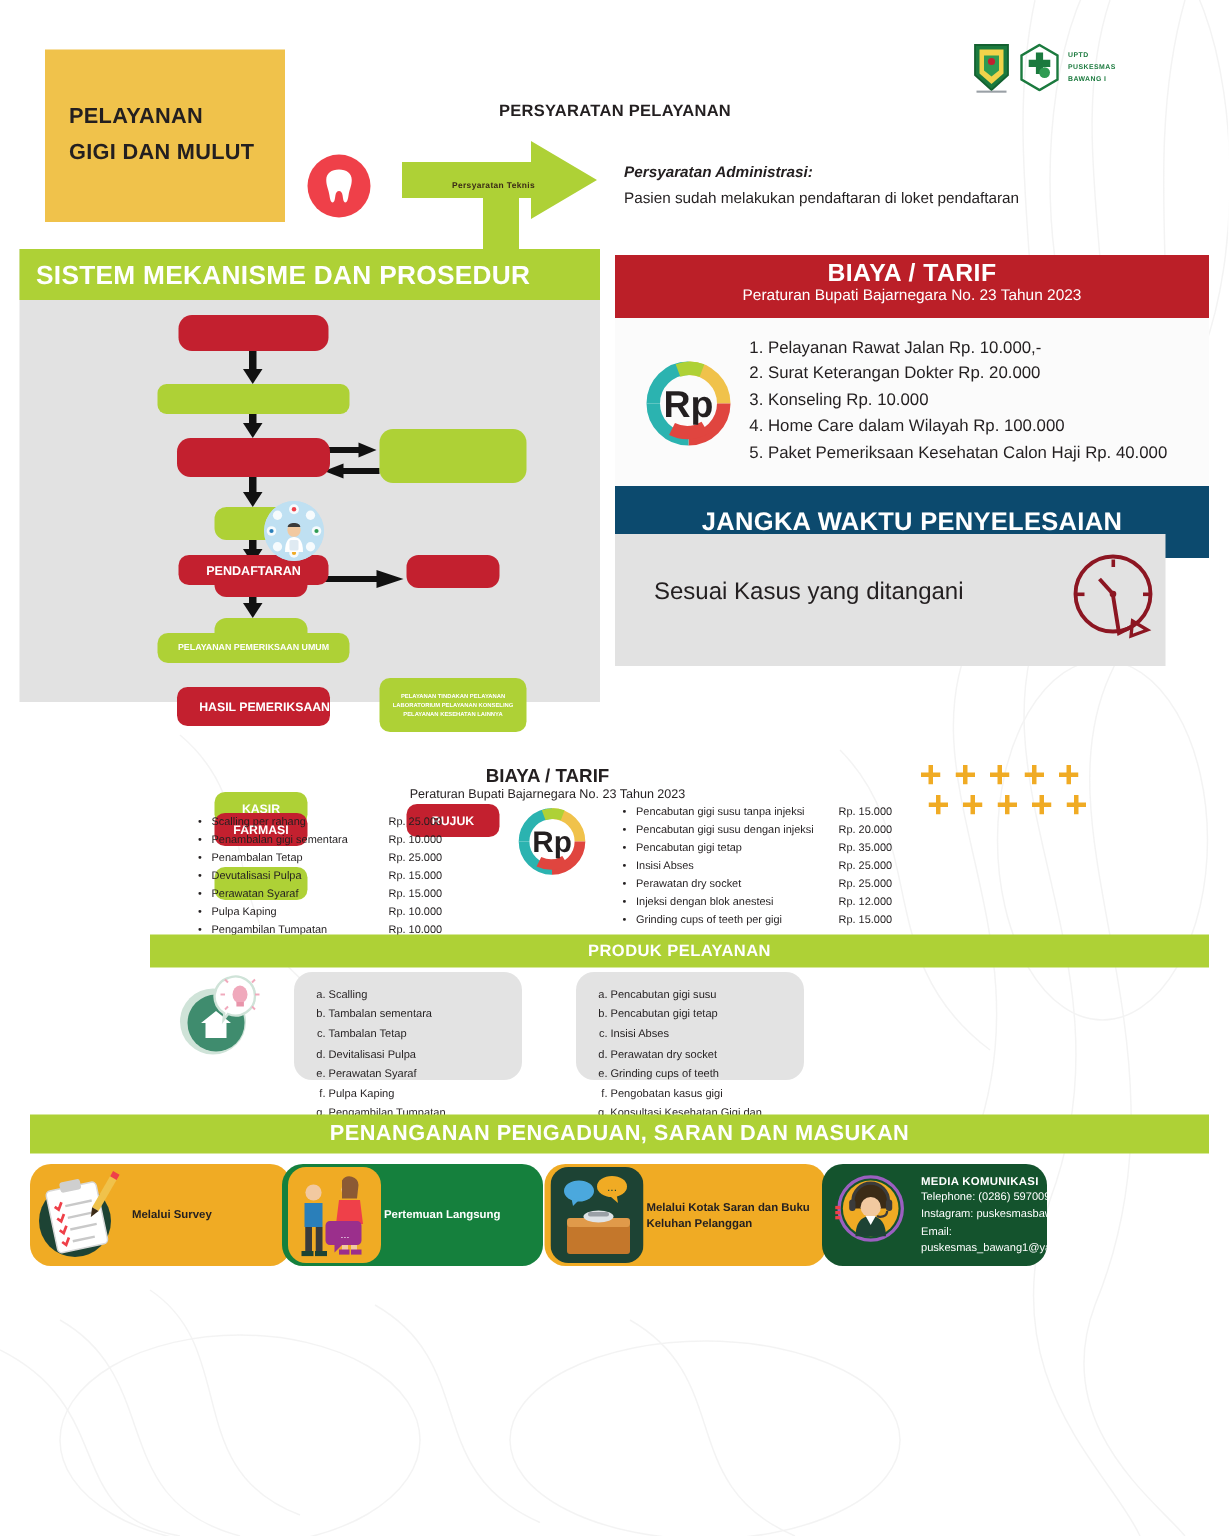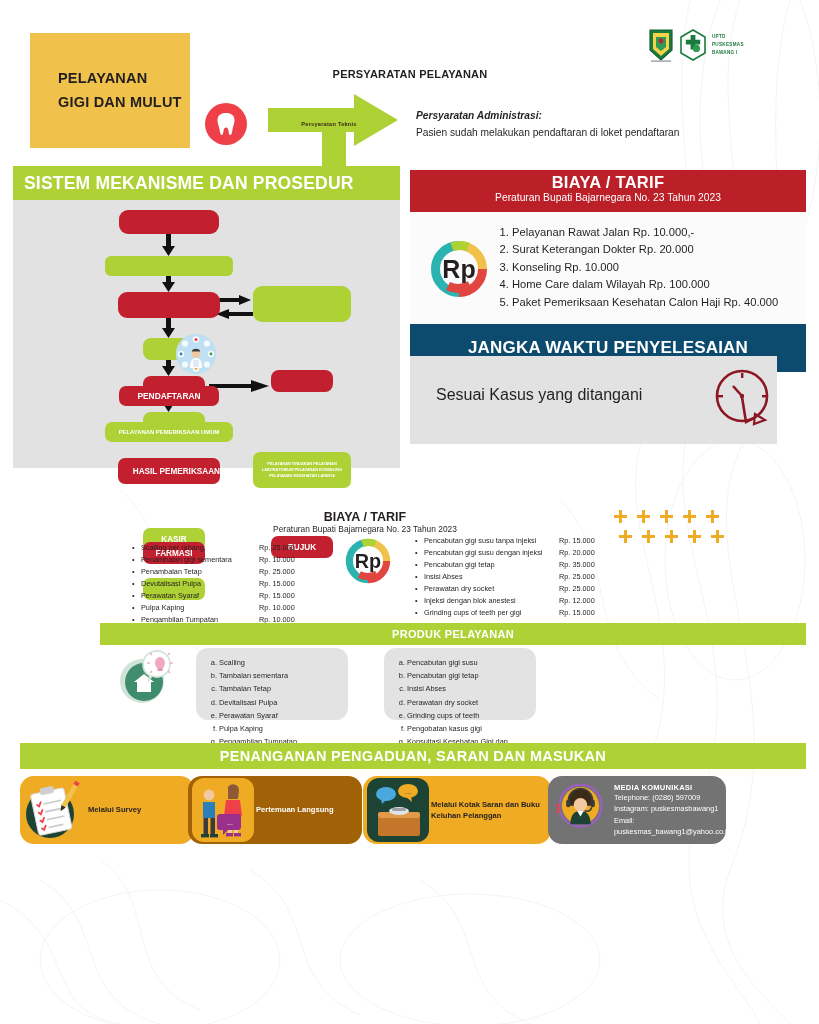--- a/index.html
+++ b/index.html
@@ -15,21 +15,21 @@
 
   
   .bg-texture { position:absolute; inset:0; pointer-events:none; opacity:.5; }
 
   
   .top-sec { position: absolute; left:0; top:0; width:819px; height:166px; }
   .title-card {
     position:absolute; left:30px; top:33px; width:160px; height:115px;
     background:#f0c24b;
     display:flex; flex-direction:column; justify-content:center;
-    padding-left:28px;
+    padding-left:16px;
   }
   .title-card span { font-size:14.5px; font-weight:bold; line-height:1.65; letter-spacing:.2px; color:#231f20; }
 
   .main-title {
     position:absolute; left:240px; top:32px; width:340px;
     text-align:center; font-size:13px; font-weight:bold; line-height:1.33;
     letter-spacing:.1px;
   }
   .sub-title {
     position:absolute; left:240px; top:68px; width:340px;
@@ -137,23 +137,23 @@
   .pcard .lt { width:9px; text-align:right; padding-right:2px; }
 
   .pengaduan-head {
     position:absolute; left:20px; top:263px; width:786px; height:26px; background:#aed136;
     color:#fff; font-size:14.5px; font-weight:bold; display:flex; align-items:center; justify-content:center;
     letter-spacing:.3px;
   }
   .chip { position:absolute; top:296px; height:68px; border-radius:14px; overflow:hidden; }
   .chip .cl { font-size:7.6px; font-weight:bold; line-height:1.5; }
   .chip-1 { left:20px; width:174px; background:#f0ab24; }
-  .chip-2 { left:188px; width:174px; background:#a16207; }
+  .chip-2 { left:188px; width:174px; background:#15803d; }
   .chip-3 { left:363px; width:188px; background:#f0ab24; }
-  .chip-4 { left:548px; width:178px; background:#737373; }
+  .chip-4 { left:548px; width:150px; background:#14532d; }
   .chip-ico { position:absolute; left:4px; top:2px; width:62px; height:64px; }
   .chip-lbl { position:absolute; left:68px; top:0; height:68px; display:flex; flex-direction:column; justify-content:center; }
 
   .mk-title { font-size:7.6px; font-weight:bold; color:#fff; letter-spacing:.2px; }
   .mk-line { font-size:7.4px; color:#fff; line-height:1.52; }
   ol { padding-left:0; }
 </style>
 </head>
 <body>
 
@@ -281,21 +281,21 @@
       <rect x="106" y="10" width="100" height="24" rx="9" fill="#c3202f"></rect>
       <rect x="92" y="56" width="128" height="20" rx="6" fill="#aed136"></rect>
       <rect x="105" y="92" width="102" height="26" rx="9" fill="#c3202f"></rect>
       <rect x="240" y="86" width="98" height="36" rx="9" fill="#aed136"></rect>
       <rect x="130" y="138" width="62" height="22" rx="8" fill="#aed136"></rect>
       <rect x="258" y="170" width="62" height="22" rx="8" fill="#c3202f"></rect>
       <rect x="130" y="176" width="62" height="22" rx="8" fill="#c3202f"></rect>
       <rect x="130" y="212" width="62" height="22" rx="8" fill="#aed136"></rect>
     </svg>
 
-    <div class="node red" style="left:119px;top:220px;width:100px;height:20px;font-size:8.4px;justify-content:center;">
+    <div class="node red" style="left:119px;top:204px;width:100px;height:20px;font-size:8.4px;justify-content:center;">
       <span>PENDAFTARAN</span>
     </div>
     <div class="node grn" style="left:105px;top:256px;width:128px;height:20px;font-size:5.9px;">
       <span>PELAYANAN PEMERIKSAAN UMUM</span>
     </div>
     <div class="node red" style="left:118px;top:292px;width:102px;height:26px;font-size:8.2px;justify-content:flex-end;">
       <span>HASIL PEMERIKSAAN</span>
     </div>
     <div class="node grn" style="left:253px;top:286px;width:98px;height:36px;font-size:3.9px;line-height:1.55;padding:0 4px;">
       <span>PELAYANAN TINDAKAN PELAYANAN LABORATORIUM PELAYANAN KONSELING PELAYANAN KESEHATAN LAINNYA</span>

